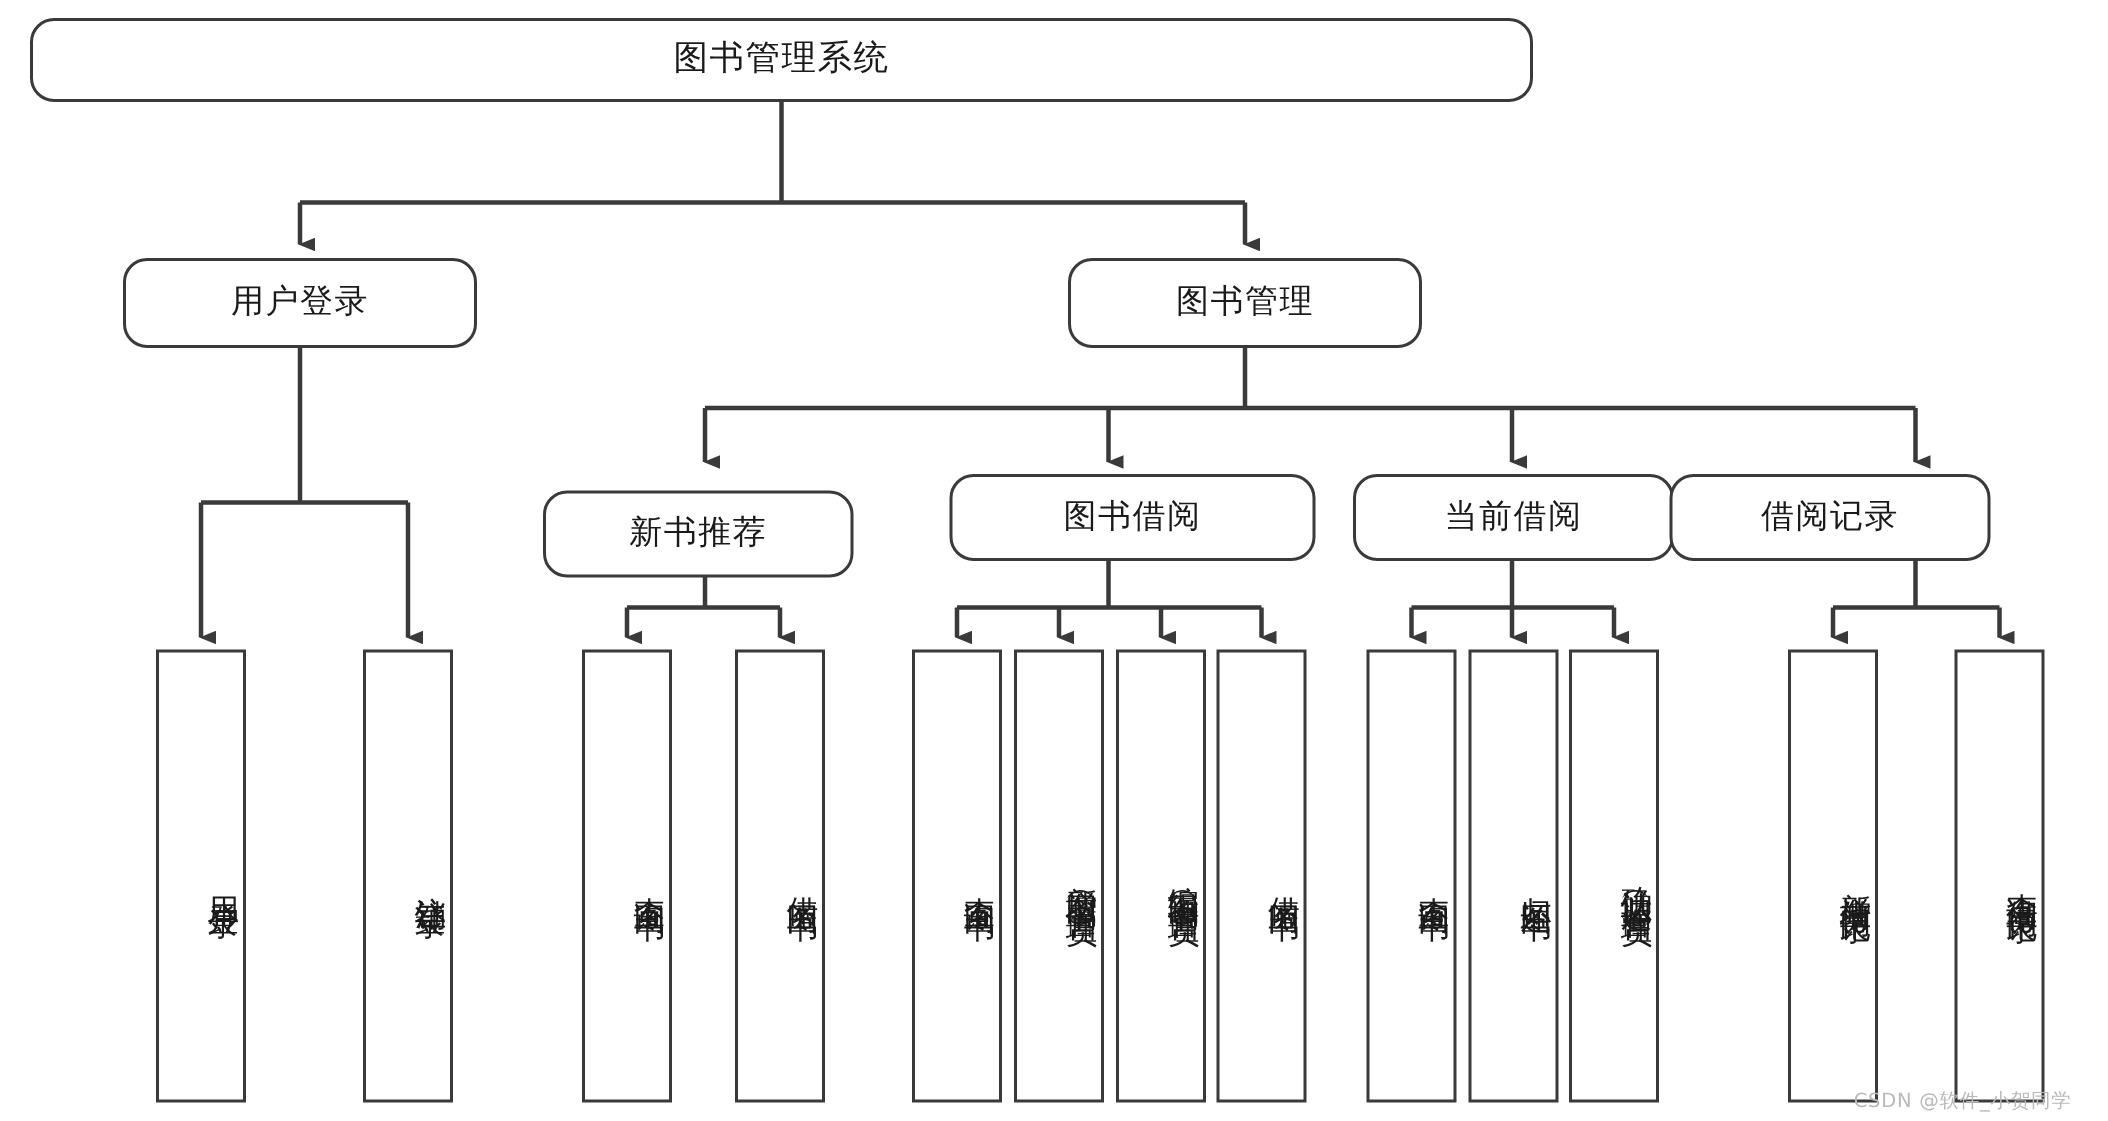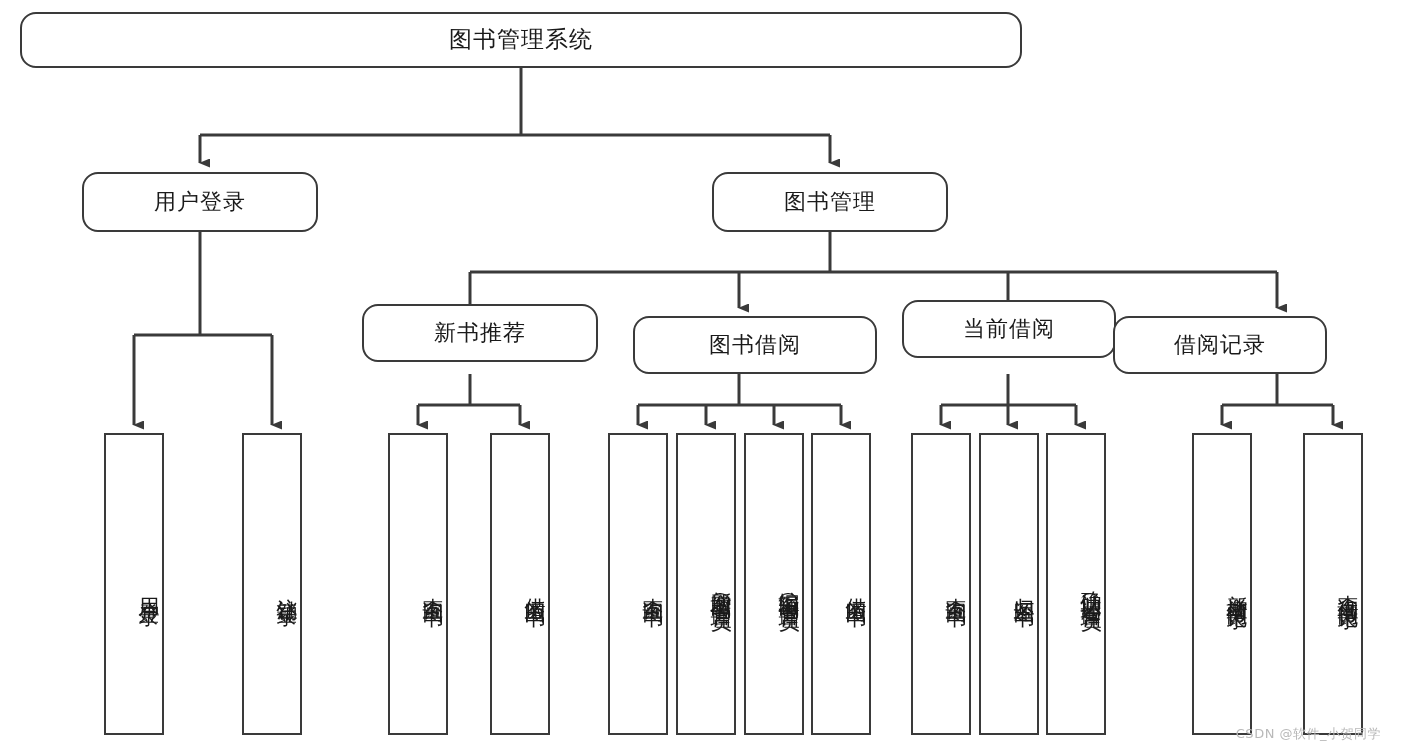--- a/index.html
+++ b/index.html
@@ -130,27 +130,27 @@
     <span>图书管理系统</span>
   </div>
 
   <div class="node node-h" style="left:82px; top:172px; width:236px; height:60px;">
     <span>用户登录</span>
   </div>
   <div class="node node-h" style="left:712px; top:172px; width:236px; height:60px;align-items:center;">
     <span>图书管理</span>
   </div>
 
-  <div class="node node-h" style="left:362px; top:304px; width:236px; height:58px;">
+  <div class="node node-h" style="left:362px; top:327px; width:207px; height:58px;">
     <span>新书推荐</span>
   </div>
   <div class="node node-h" style="left:633px; top:316px; width:244px; height:58px;">
     <span>图书借阅</span>
   </div>
-  <div class="node node-h" style="left:902px; top:300px; width:214px; height:58px;">
+  <div class="node node-h" style="left:902px; top:316px; width:214px; height:58px;">
     <span>当前借阅</span>
   </div>
   <div class="node node-h" style="left:1113px; top:316px; width:214px; height:58px;">
     <span>借阅记录</span>
   </div>
 
   <div class="node node-v" style="left:104px; top:433px; width:60px; height:302px;">
     <span>用户登录</span>
   </div>
   <div class="node node-v" style="left:242px; top:433px; width:60px; height:302px;">

